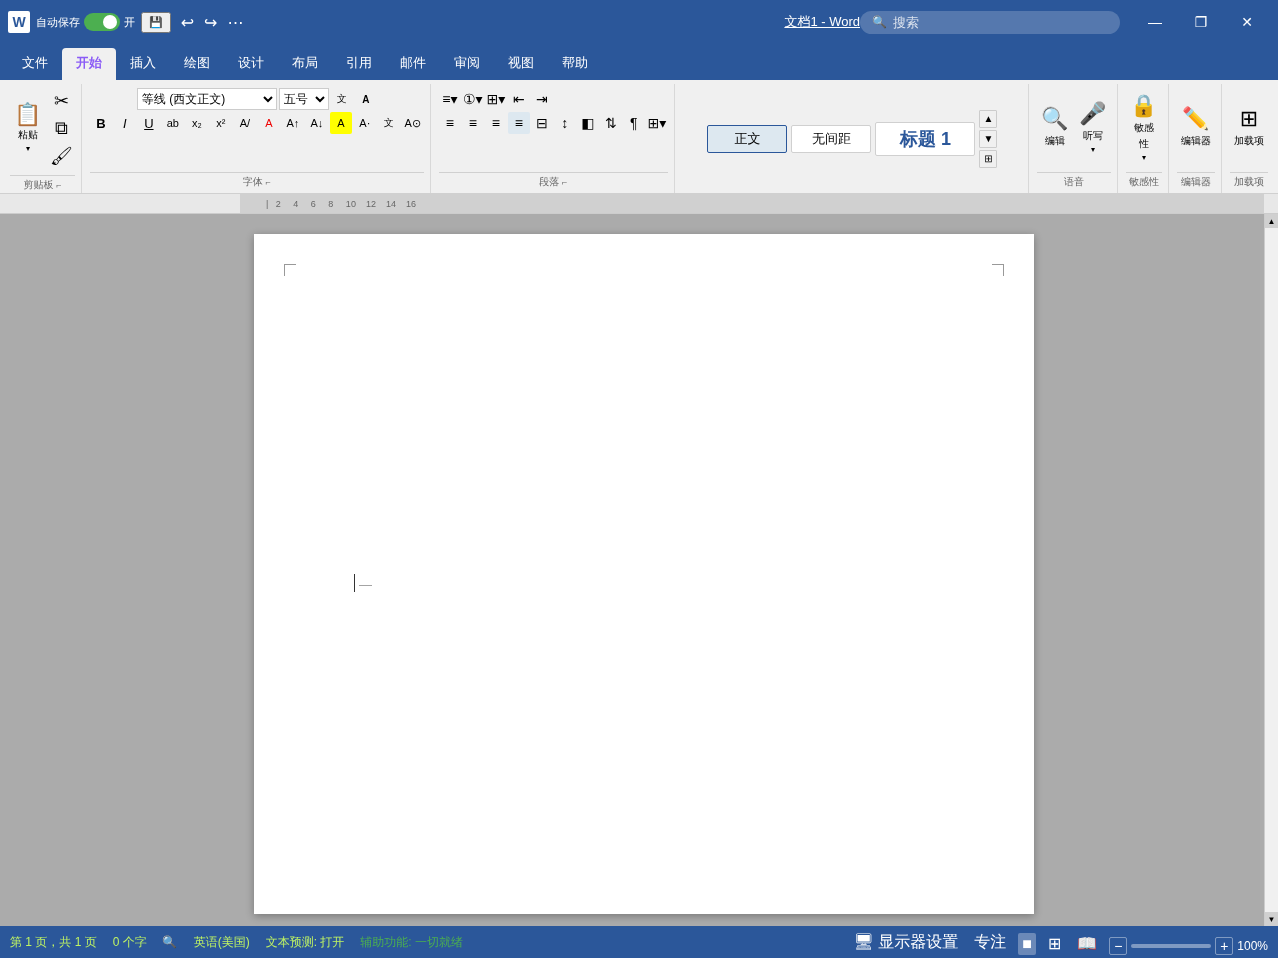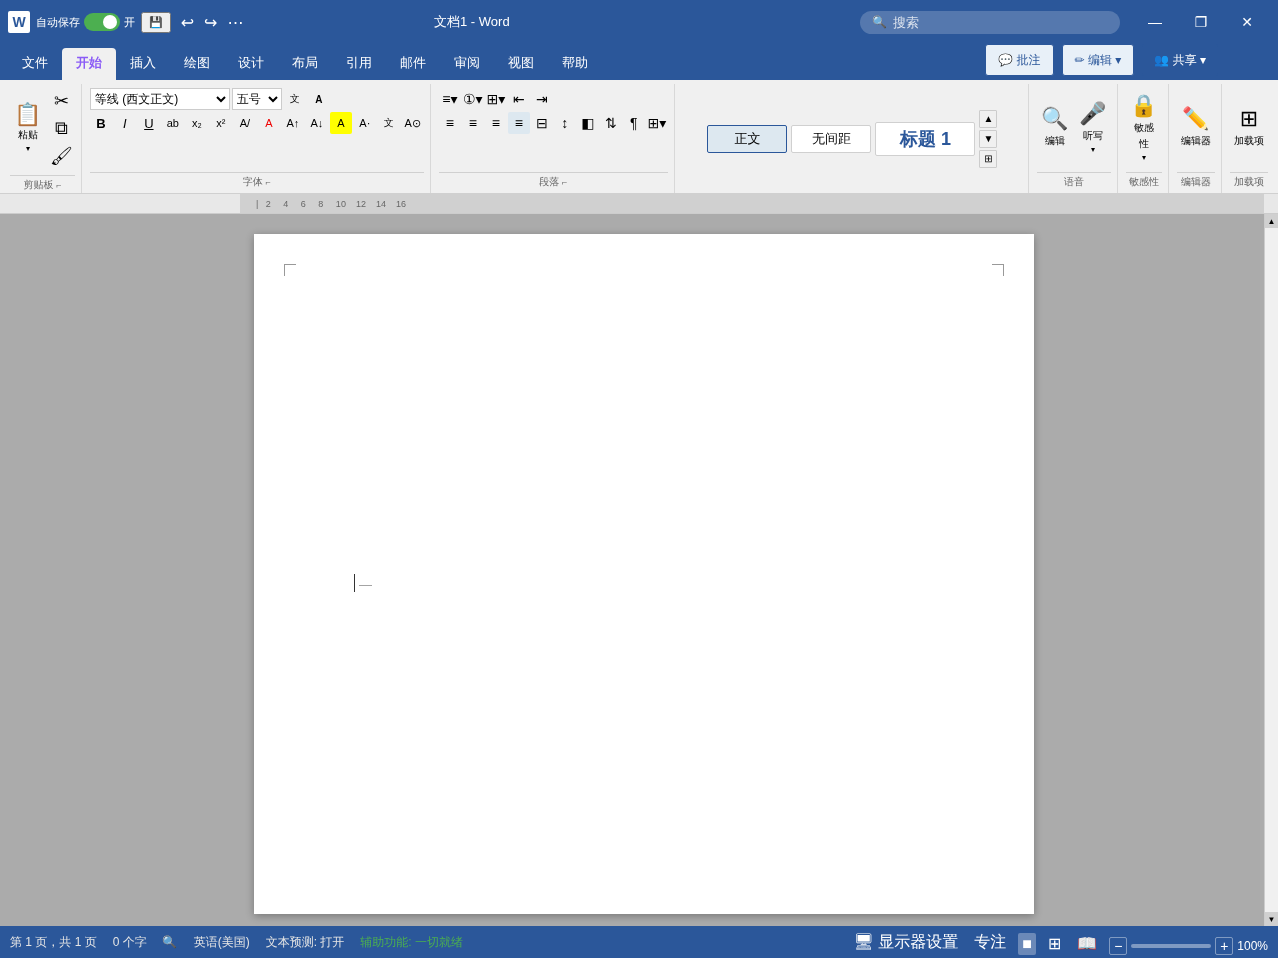--- a/index.html
+++ b/index.html
@@ -17,21 +17,21 @@
     #title-bar .left { display: flex; align-items: center; gap: 6px; flex: 1; }
     #title-bar .word-icon { width: 22px; height: 22px; background: white; border-radius: 2px; display: flex; align-items: center; justify-content: center; }
     #title-bar .word-icon span { color: #2b579a; font-weight: bold; font-size: 14px; }
     #title-bar .autosave { display: flex; align-items: center; gap: 4px; font-size: 11px; color: white; }
     .toggle-switch { width: 36px; height: 18px; background: #4caf50; border-radius: 9px; position: relative; cursor: pointer; display: inline-block; }
     .toggle-switch::after { content: ''; position: absolute; width: 14px; height: 14px; background: white; border-radius: 50%; top: 2px; right: 3px; }
     .autosave-text { font-size: 11px; }
     #title-bar .save-btn { font-size: 11px; color: white; cursor: pointer; padding: 2px 6px; }
     #title-bar .undo-redo { display: flex; gap: 2px; }
     #title-bar .undo-redo button { background: transparent; border: none; color: white; cursor: pointer; font-size: 14px; padding: 2px 4px; }
-    #title-bar .title { flex: 1; text-align: left; font-size: 13px; }
+    #title-bar .title { flex: 1; text-align: right; font-size: 13px; text-decoration: underline; }
     #title-bar .window-controls { display: flex; gap: 0; }
     #title-bar .win-btn { background: transparent; border: none; color: white; cursor: pointer; width: 46px; height: 44px; font-size: 14px; display: flex; align-items: center; justify-content: center; }
     .search-bar { background: rgba(255,255,255,0.2); border-radius: 16px; padding: 4px 12px; display: flex; align-items: center; gap: 6px; width: 260px; }
     .search-bar input { background: transparent; border: none; outline: none; color: white; font-size: 13px; width: 200px; }
     .search-bar input::placeholder { color: rgba(255,255,255,0.8); }
 
     
     #ribbon-tabs {
       height: 36px;
       background: #2b579a;
@@ -111,21 +111,21 @@
     #status-bar {
       height: 32px;
       background: #2b579a;
       display: flex;
       align-items: center;
       padding: 0 10px;
       color: white;
       font-size: 12px;
       gap: 16px;
     }
-    .status-item { display: flex; align-items: center; gap: 4px; color: #e5e5e5; font-size: 12px; }
+    .status-item { display: flex; align-items: center; gap: 4px; color: #bef264; font-size: 12px; }
     .status-right { margin-left: auto; display: flex; align-items: flex-end; gap: 8px; }
     .view-btn { background: transparent; border: none; color: white; cursor: pointer; font-size: 16px; padding: 2px 4px; }
     .view-btn.active { background: rgba(255,255,255,0.3); border-radius: 2px; }
     .zoom-control { display: flex; align-items: center; gap: 4px; color: white; }
     .zoom-btn { background: transparent; border: 1px solid rgba(255,255,255,0.4); color: white; cursor: pointer; width: 18px; height: 18px; font-size: 14px; display: flex; align-items: center; justify-content: center; border-radius: 2px; }
     .zoom-slider { width: 80px; height: 4px; background: rgba(255,255,255,0.4); border-radius: 2px; cursor: pointer; }
 
     
     .para-row { display: flex; gap: 1px; align-items: center; }
   </style>
@@ -166,25 +166,20 @@
   <div class="ribbon-tab active">开始</div>
   <div class="ribbon-tab">插入</div>
   <div class="ribbon-tab">绘图</div>
   <div class="ribbon-tab">设计</div>
   <div class="ribbon-tab">布局</div>
   <div class="ribbon-tab">引用</div>
   <div class="ribbon-tab">邮件</div>
   <div class="ribbon-tab">审阅</div>
   <div class="ribbon-tab">视图</div>
   <div class="ribbon-tab">帮助</div>
-  <div style="margin-left:auto;display:flex;align-items:center;gap:8px;padding-bottom:4px;">
-    <button class="ribbon-right-btn">💬 批注</button>
-    <button class="ribbon-right-btn">✏ 编辑 ▾</button>
-    <button class="share-btn">👥 共享 ▾</button>
-  </div>
 </div>
 
 <div id="ribbon">
 
   <div class="ribbon-group">
     <div class="ribbon-group-content">
       <div style="display:flex;flex-direction:column;align-items:center;">
         <button class="ribbon-btn" style="min-height:70px;">
           <span class="ribbon-btn-icon">📋</span>
           <span style="font-size:10px;text-align:right;">粘贴</span>
@@ -200,21 +195,21 @@
           </button>
         <button class="ribbon-btn ribbon-btn-small">
             <span>🖌</span>
           </button>
       </div>
     </div>
     <div class="ribbon-group-label">剪贴板 <span style="font-size:9px;cursor:pointer;">⌐</span></div>
   </div>
 
   <div class="ribbon-group">
-    <div class="ribbon-group-content" style="flex-direction:column;align-items:flex-start;gap:2px;">
+    <div class="ribbon-group-content" style="flex-direction:column;align-items:center;gap:2px;">
       <div class="font-select-row">
         <select class="font-name-select">
           <option>等线 (西文正文)</option>
         </select>
         <select class="font-size-select">
           <option>五号</option>
         </select>
         <button class="fc-btn" style="font-size:10px;">文</button>
         <button class="fc-btn" style="font-size:10px;font-weight:bold;">A</button>
       </div>
@@ -329,21 +324,21 @@
       </button>
     </div>
     <div class="ribbon-group-label">加载项</div>
   </div>
 
 </div>
 
 <div id="ruler-area">
   <div style="width:240px;background:#e8e8e8;height:100%;"></div>
   <div style="flex:1;background:#d0d0d0;height:100%;position:relative;">
-    <div style="position:absolute;left:0;right:0;top:0;bottom:0;display:flex;align-items:center;padding:0 16px;">
+    <div style="position:absolute;left:0;right:0;top:0;bottom:0;display:flex;align-items:center;padding:0 26px;">
       <span style="font-size:9px;color:#666;user-select:none;">|&nbsp;&nbsp;&nbsp;2&nbsp;&nbsp;&nbsp;&nbsp;&nbsp;4&nbsp;&nbsp;&nbsp;&nbsp;&nbsp;6&nbsp;&nbsp;&nbsp;&nbsp;&nbsp;8&nbsp;&nbsp;&nbsp;&nbsp;&nbsp;10&nbsp;&nbsp;&nbsp;&nbsp;12&nbsp;&nbsp;&nbsp;&nbsp;14&nbsp;&nbsp;&nbsp;&nbsp;16</span>
     </div>
   </div>
   <div style="width:14px;background:#e8e8e8;height:100%;"></div>
 </div>
 
 <div id="main-area">
 
   <div id="scroll-left" style="width:10px;background:#ababab;"></div>
 

